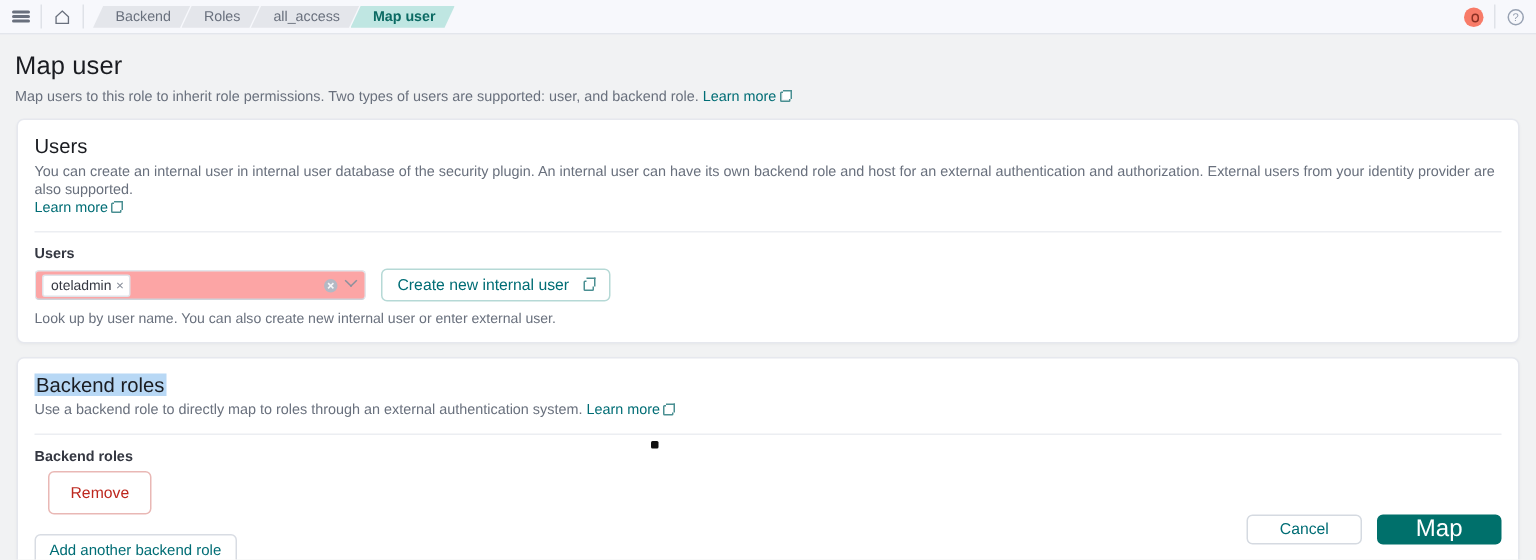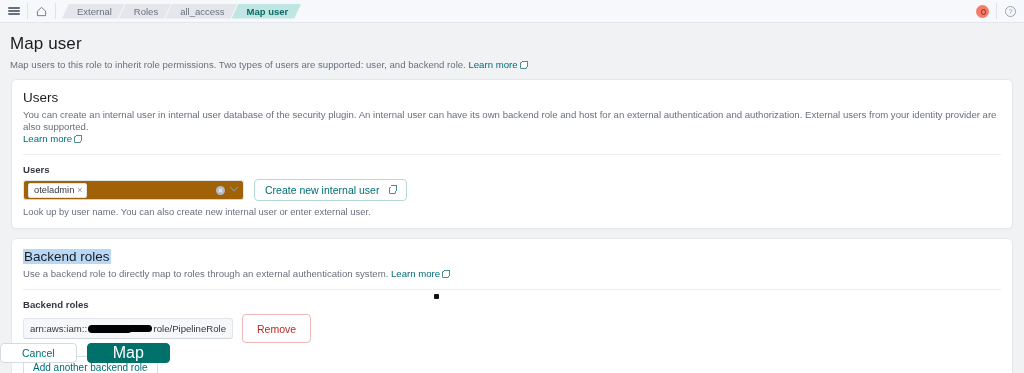--- a/index.html
+++ b/index.html
@@ -189,21 +189,21 @@
     border-top: 1px solid #4a8f92;
     border-right: 1px solid #4a8f92;
     background: #fff;
   }
 
   
   .control-line { display: flex; align-items: center; }
   .combo {
     width: 221px;
     height: 20px;
-    background: #a16207;
+    background: #fca5a5;
     border: 1px solid #e2e5ea;
     border-bottom: 1px solid #cfd3da;
     border-radius: 3px;
     display: flex;
     align-items: center;
     padding: 0 4px 0 4px;
     cursor: text;
   }
   .pill {
     background: #fff;
@@ -309,24 +309,25 @@
     border-radius: 5px;
     margin: 0 1px;
     vertical-align: -1px;
   }
   .redaction.r1 { width: 48px; }
   .redaction.r2 { width: 28px; height: 7px; margin-left: -6px; }
 
   
   .footer {
     position: absolute;
-    left: 0; right: 0;
+    left: 0; right: 12px;
     bottom: 10px;
     padding-right: 11px;
     display: flex;
+    justify-content: flex-end;
     gap: 10px;
   }
   .btn-cancel {
     border: 1px solid #d5dae1;
     color: #006d75;
     height: 20px;
     padding: 0 21px;
     font-size: 10.5px;
     border-radius: 4px;
     background: #fff;
@@ -364,21 +365,21 @@
   </div>
   <div class="top-divider"></div>
   <div class="top-icon-btn">
     <svg width="11" height="11" viewBox="0 0 16 16" aria-hidden="true">
       <path d="M8 2 L14 7.5 L14 14 L2 14 L2 7.5 Z" fill="none" stroke="#69707d" stroke-width="1.3"></path>
     </svg>
   </div>
   <div class="top-divider"></div>
 
   <div class="crumbs">
-    <div class="crumb">External</div>
+    <div class="crumb">Backend</div>
     <div class="crumb">Roles</div>
     <div class="crumb">all_access</div>
     <div class="crumb active">Map user</div>
   </div>
 
   <div class="topbar-right">
     <div class="top-icon-btn">
       <div class="avatar"></div>
     </div>
     <div class="top-divider"></div>
@@ -434,26 +435,20 @@
     <div class="card-desc">
       <span>Use a backend role to directly map to roles through an external authentication system.</span>
       <a class="link">Learn more</a><span class="ext-icon"></span>
     </div>
     <div class="hr"></div>
   </div>
 
   <div class="form-row">
     <div class="field-label">Backend roles</div>
     <div class="control-line">
-      <div class="text-input">
-        <span>arn:aws:iam::</span>
-          <span class="redaction r1"></span>
-          <span class="redaction r2"></span>
-          <span>role/PipelineRole</span>
-      </div>
       <button class="btn btn-danger" style="margin-left:9px">
         <span>Remove</span>
       </button>
     </div>
     <button class="btn btn-add" style="margin-top:13px">
       <span>Add another backend role</span>
     </button>
   </div>
 </div>
 

